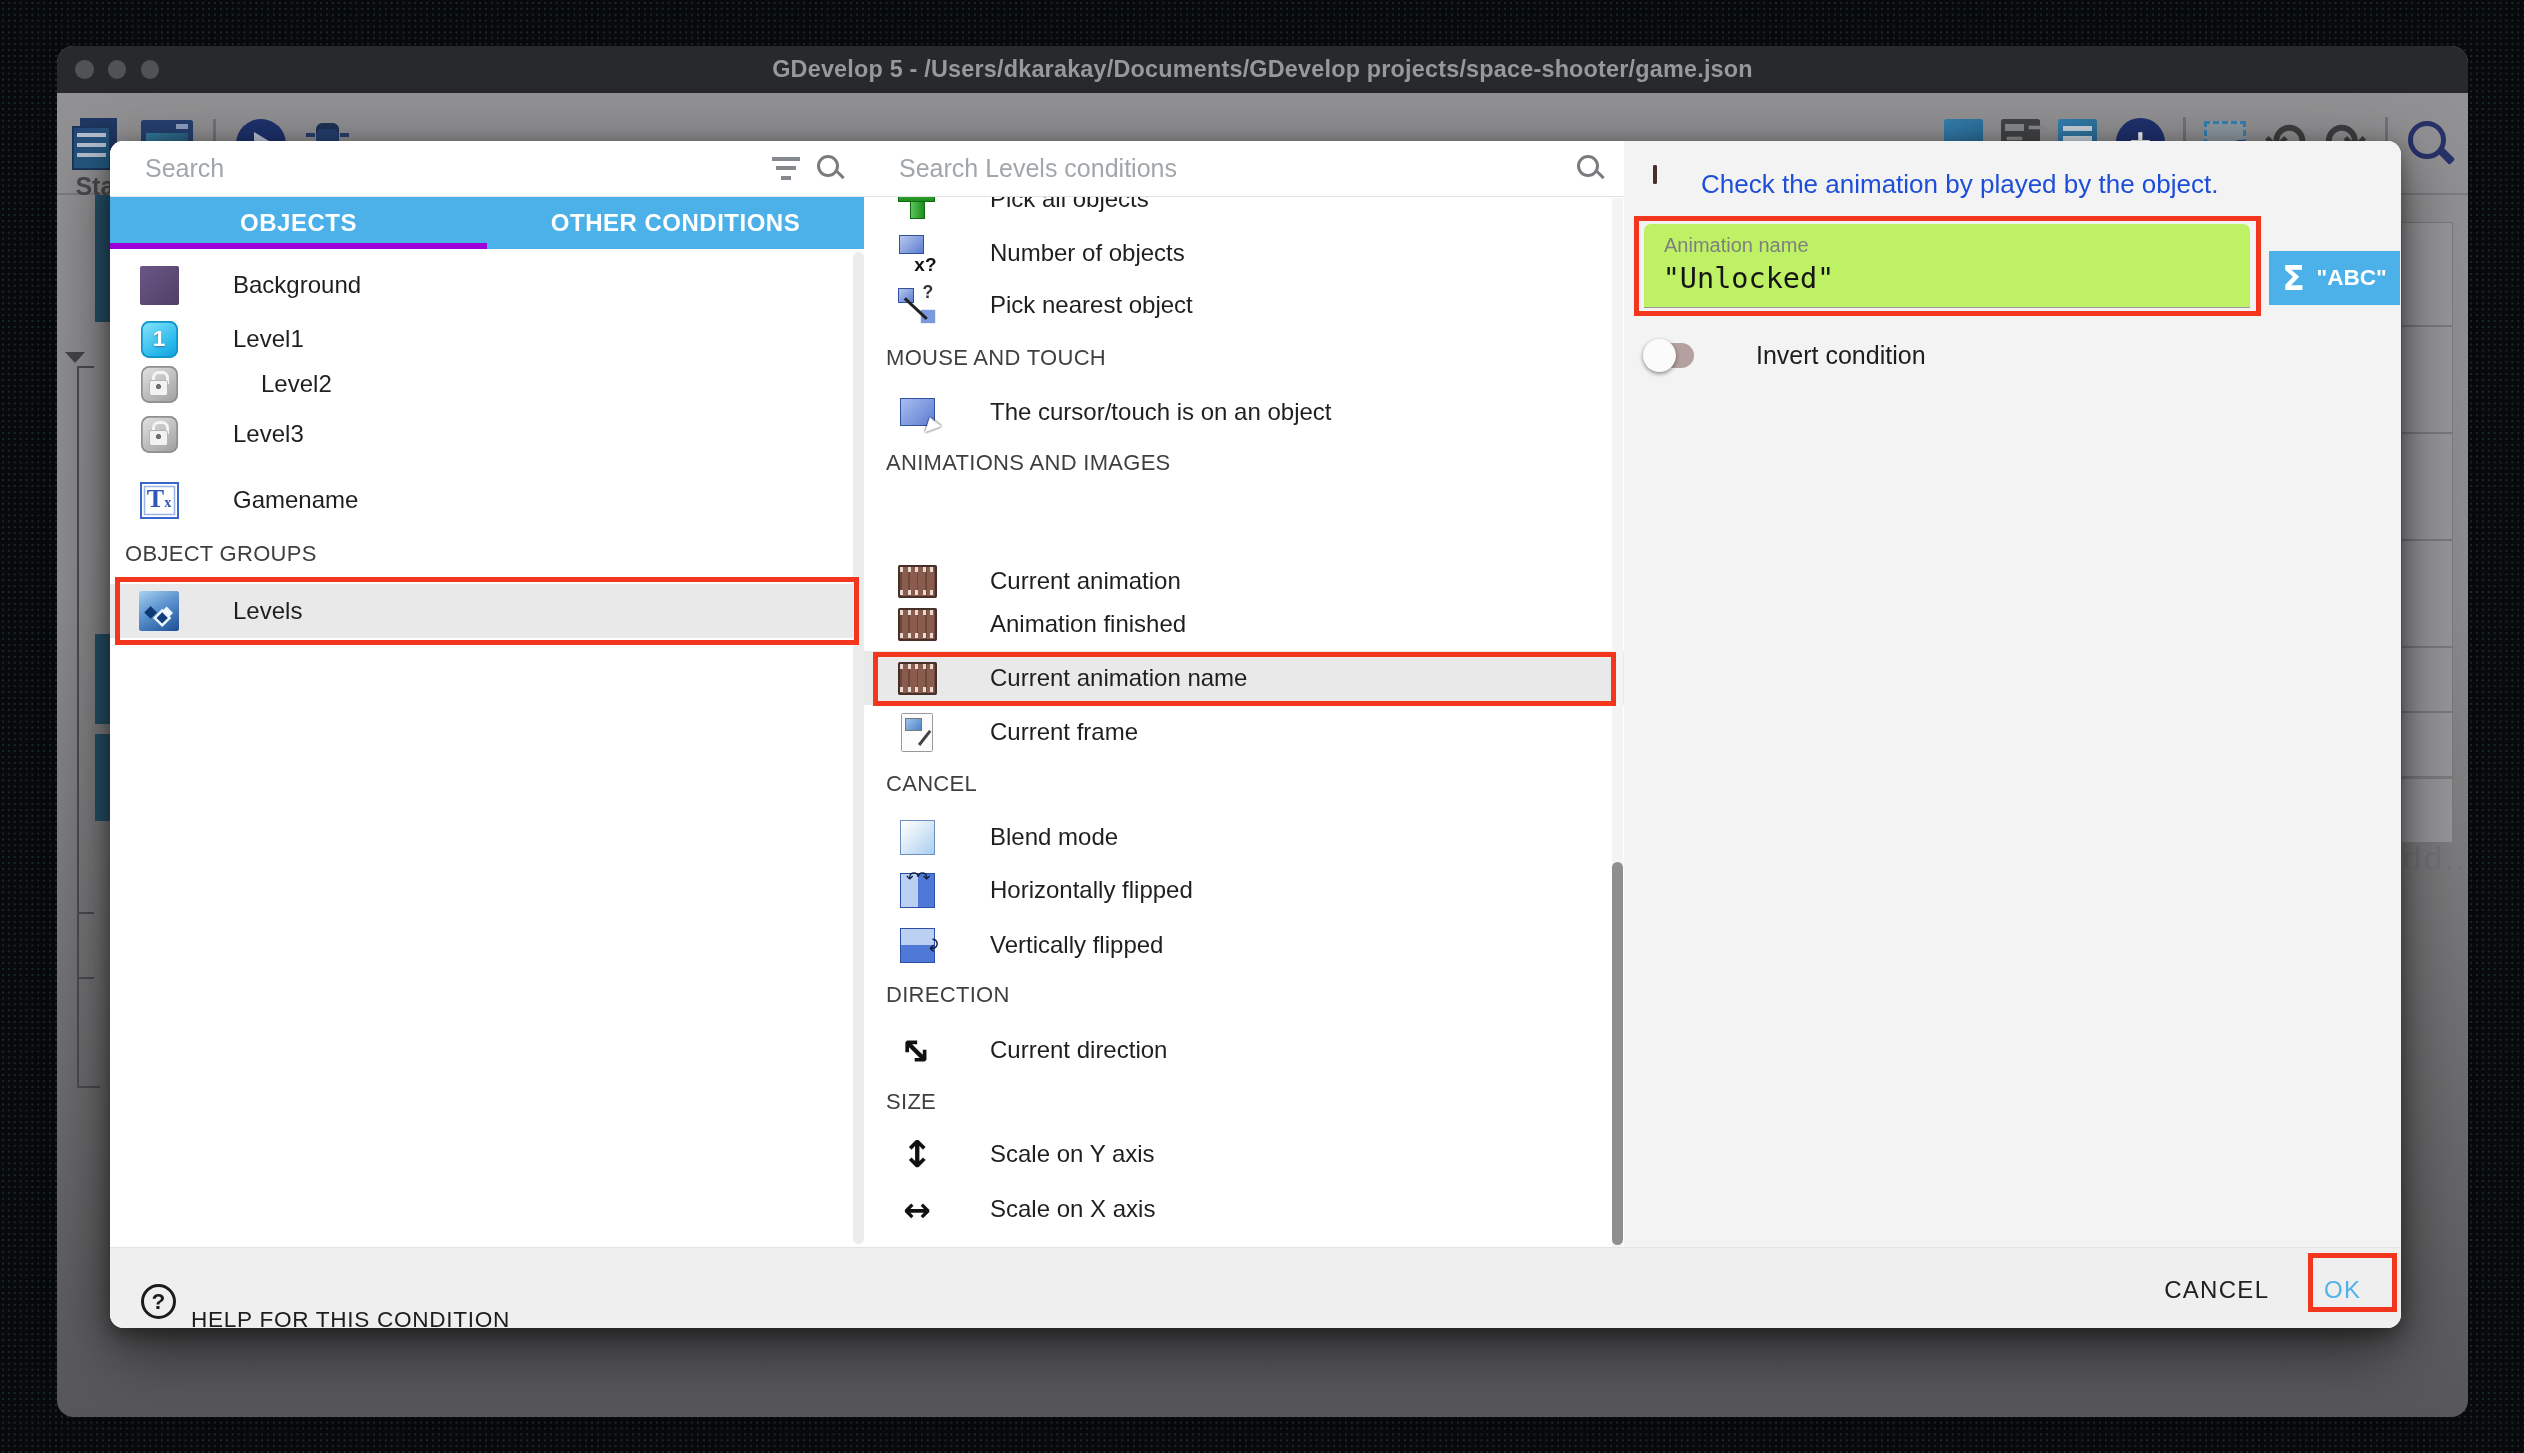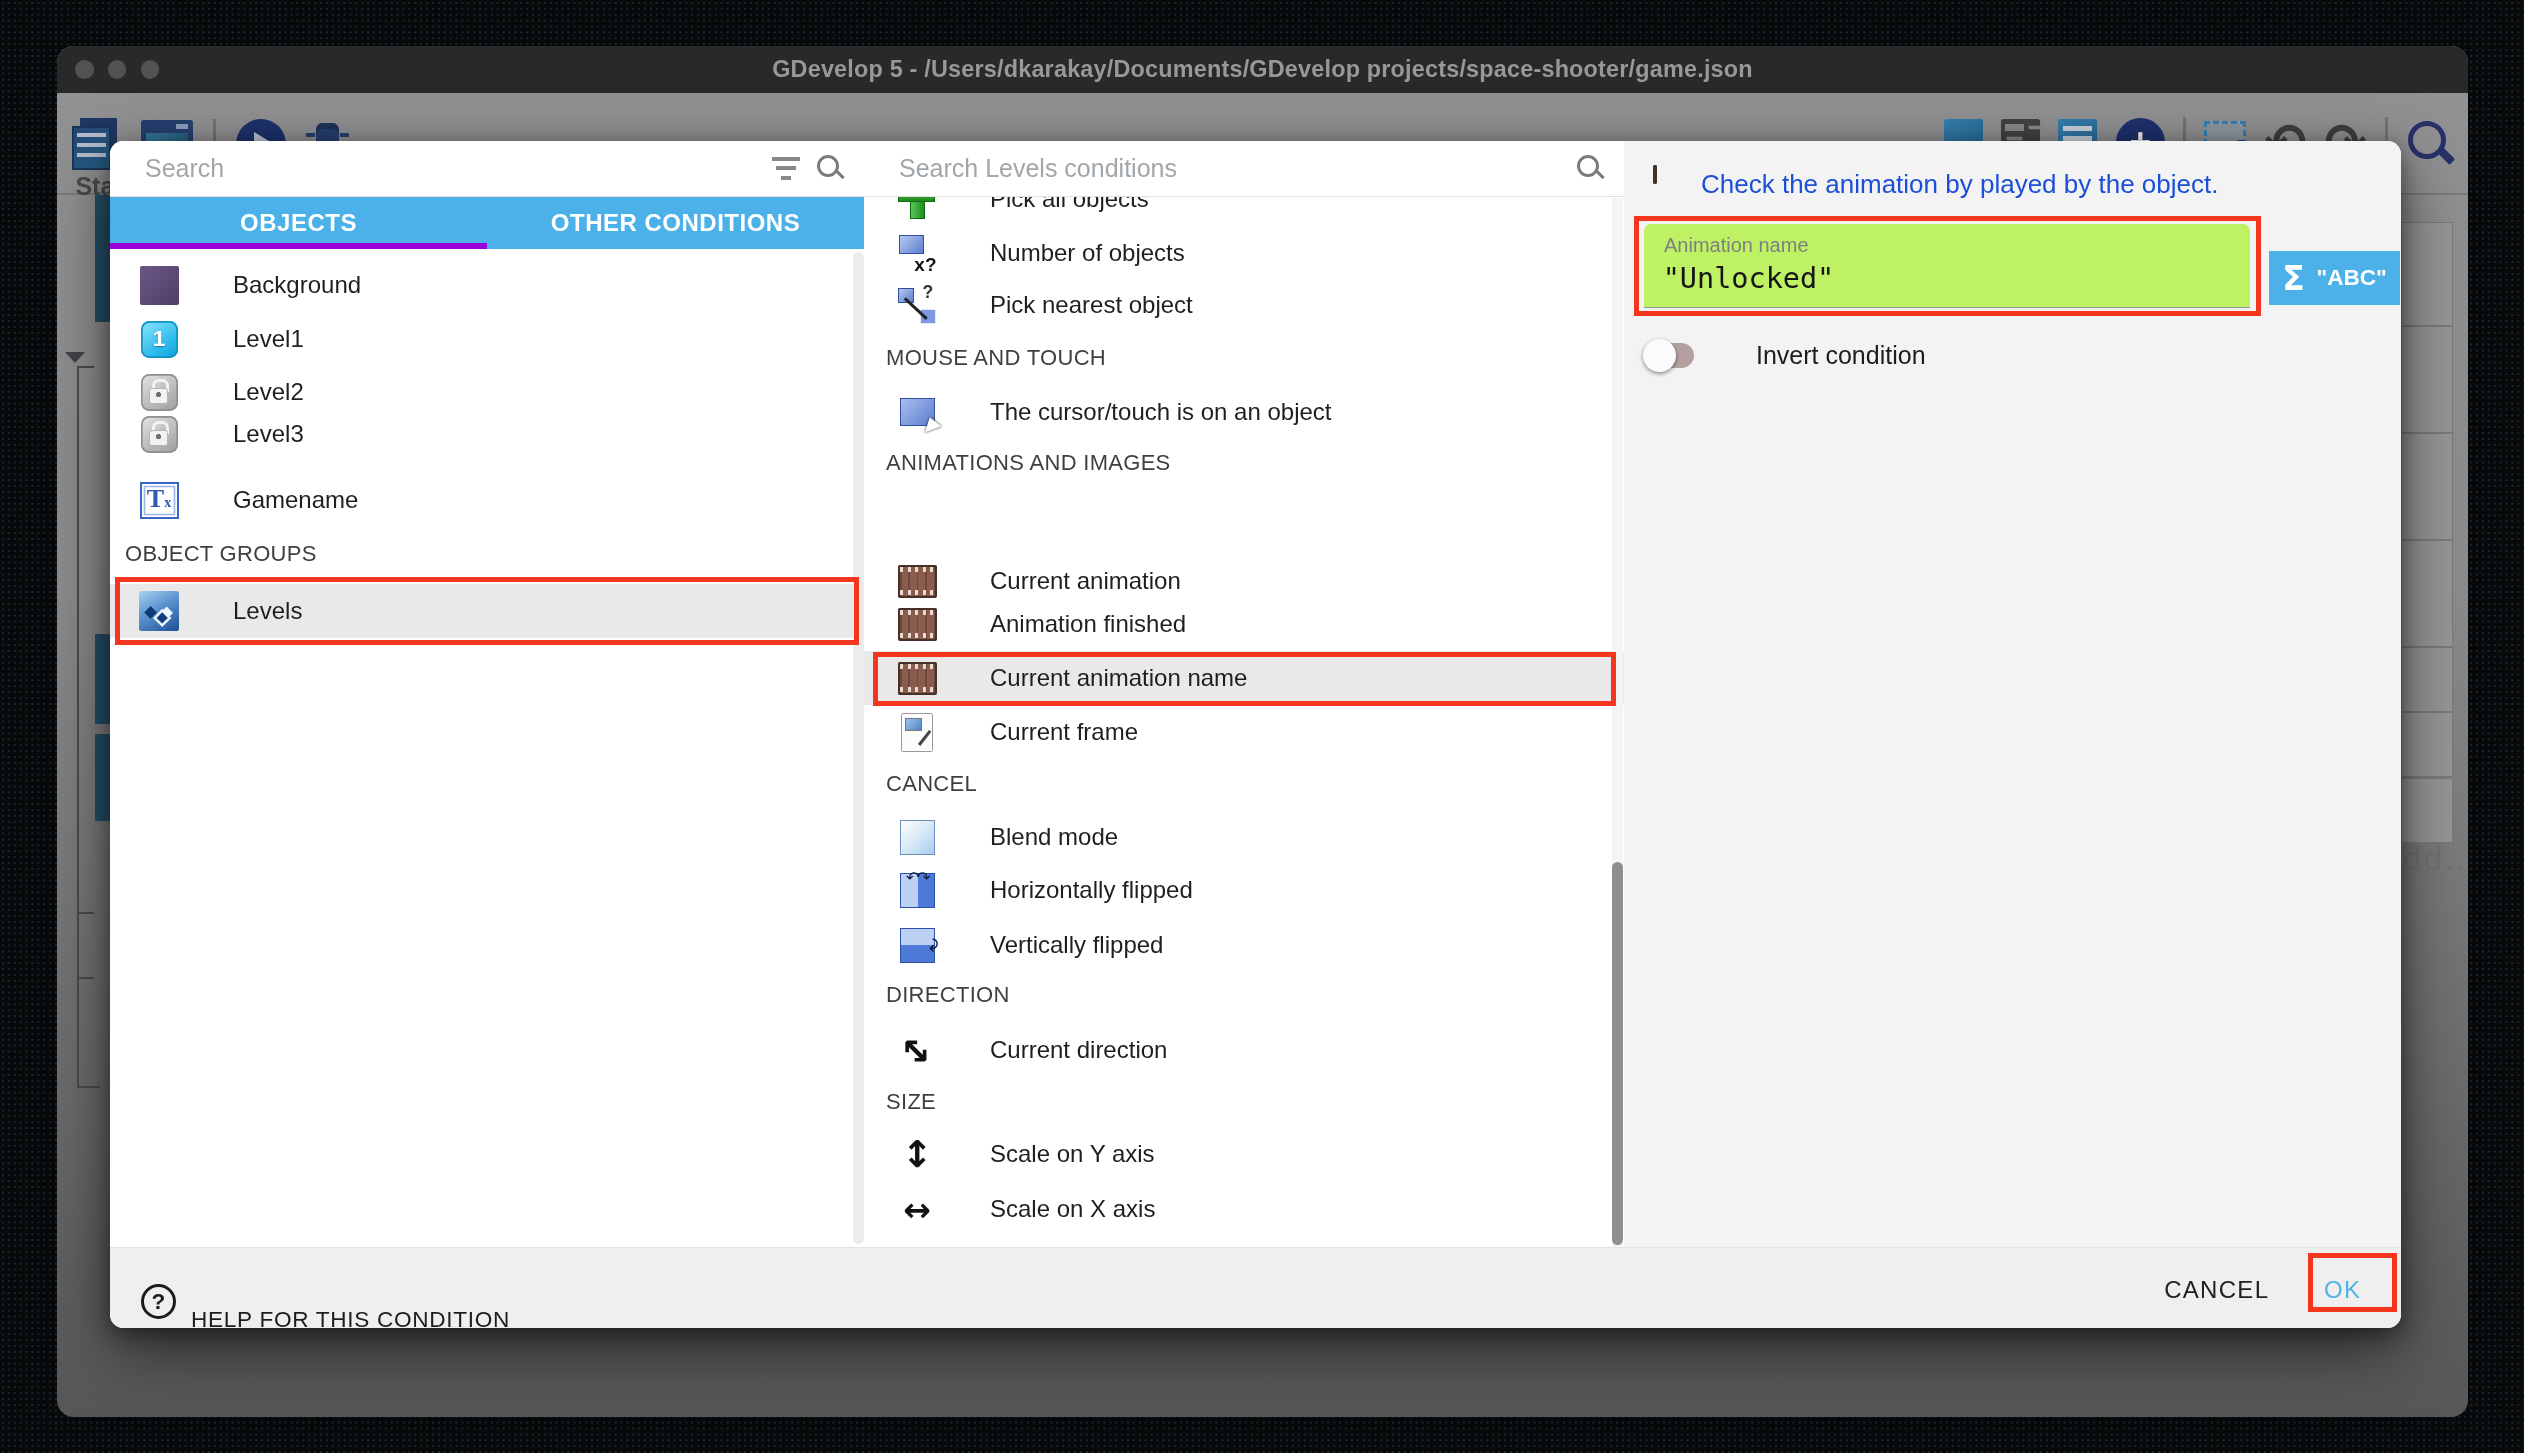--- a/index.html
+++ b/index.html
@@ -284,21 +284,21 @@
         <span class="rlabel">Background</span>
       </div>
       <div class="lrow" style="top:171px;">
         <span class="oicon">
             <span class="icon-level1">
               <span>1</span>
             </span>
           </span>
         <span class="rlabel">Level1</span>
       </div>
-      <div class="lrow" style="top:224px;">
+      <div class="lrow" style="top:216px;gap:28px;">
         <span class="oicon">
             <span class="icon-lock"></span>
           </span>
         <span class="rlabel">Level2</span>
       </div>
       <div class="lrow" style="top:266px;">
         <span class="oicon">
             <span class="icon-lock"></span>
           </span>
         <span class="rlabel">Level3</span>

